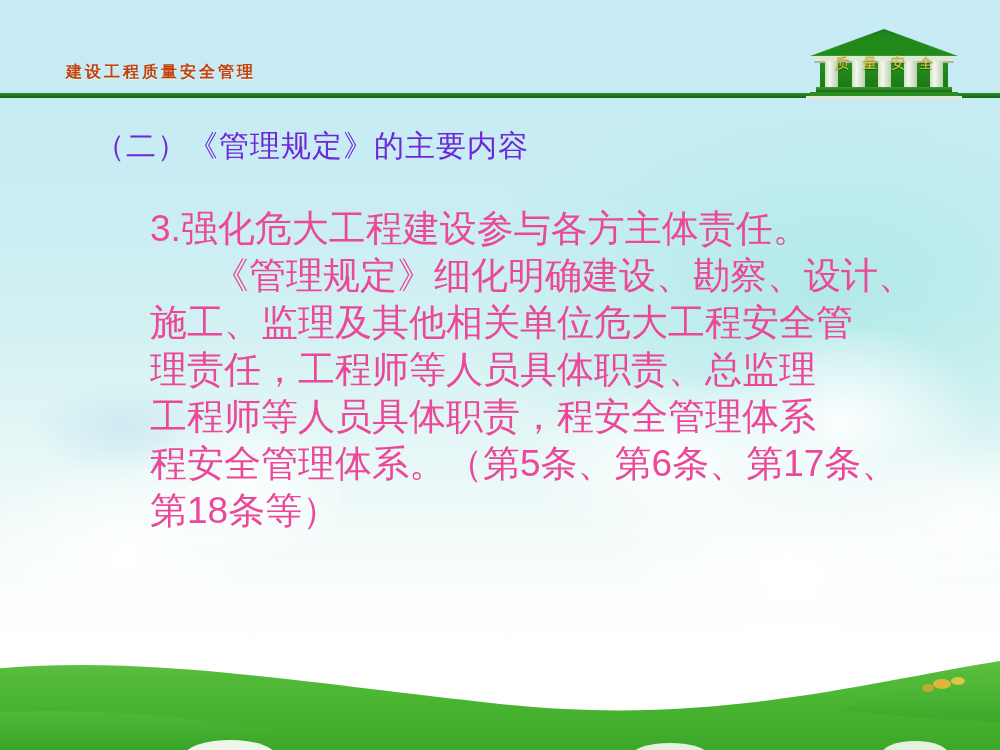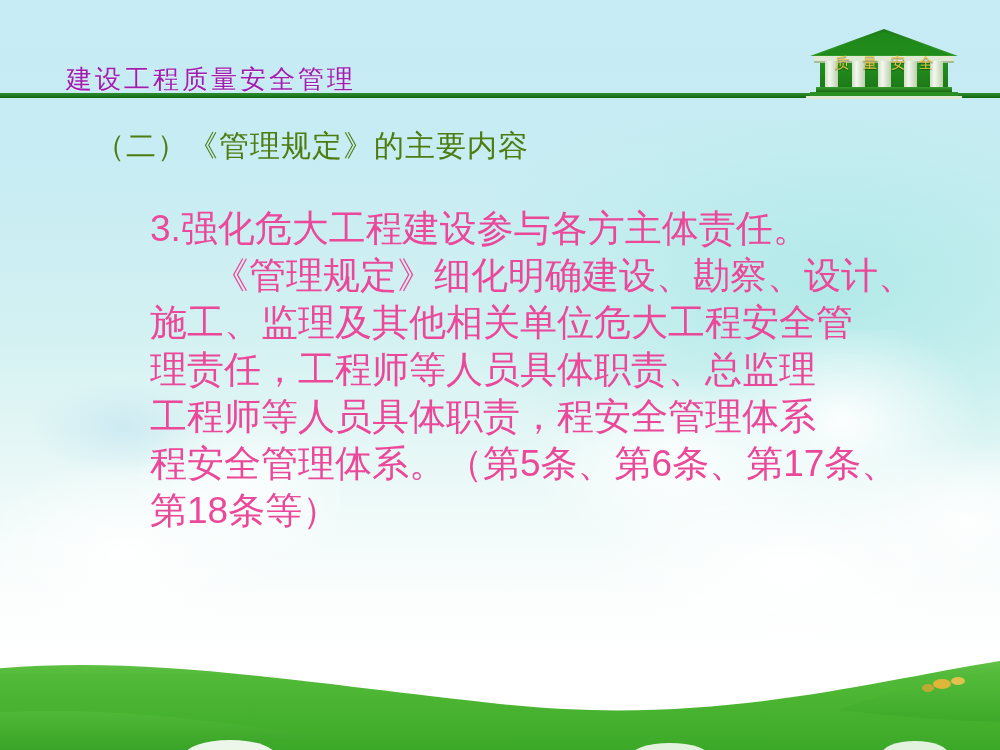--- a/index.html
+++ b/index.html
@@ -119,24 +119,24 @@
     width: 1000px;
     height: 5px;
     background: linear-gradient(to bottom, #2e8b2e 0%, #1f7a1f 55%, #0c660c 100%);
   }
 
   .header-title {
     position: absolute;
     left: 66px;
     top: 62px;
     font-family: "DejaVu Sans", "Liberation Sans", sans-serif;
-    font-size: 26px;
-    font-weight: 400;
+    font-size: 16px;
+    font-weight: 700;
     letter-spacing: 3px;
-    color: #a21caf;
+    color: #c2410c;
     text-shadow: 0 1px 0 rgba(255,255,255,0.55);
     white-space: nowrap;
   }
 
   
   .logo {
     position: absolute;
     left: 806px;
     top: 26px;
     width: 156px;
@@ -171,21 +171,21 @@
     height: 645px;
   }
 
   .section-heading {
     position: absolute;
     left: 95px;
     top: 21px;
     font-family: "DejaVu Serif", "Liberation Serif", serif;
     font-size: 30px;
     line-height: 40px;
-    color: #4d7c0f;
+    color: #6d28d9;
     white-space: nowrap;
     letter-spacing: 1px;
   }
 
   .body-block {
     position: absolute;
     left: 150px;
     top: 100px;
     width: 800px;
   }

